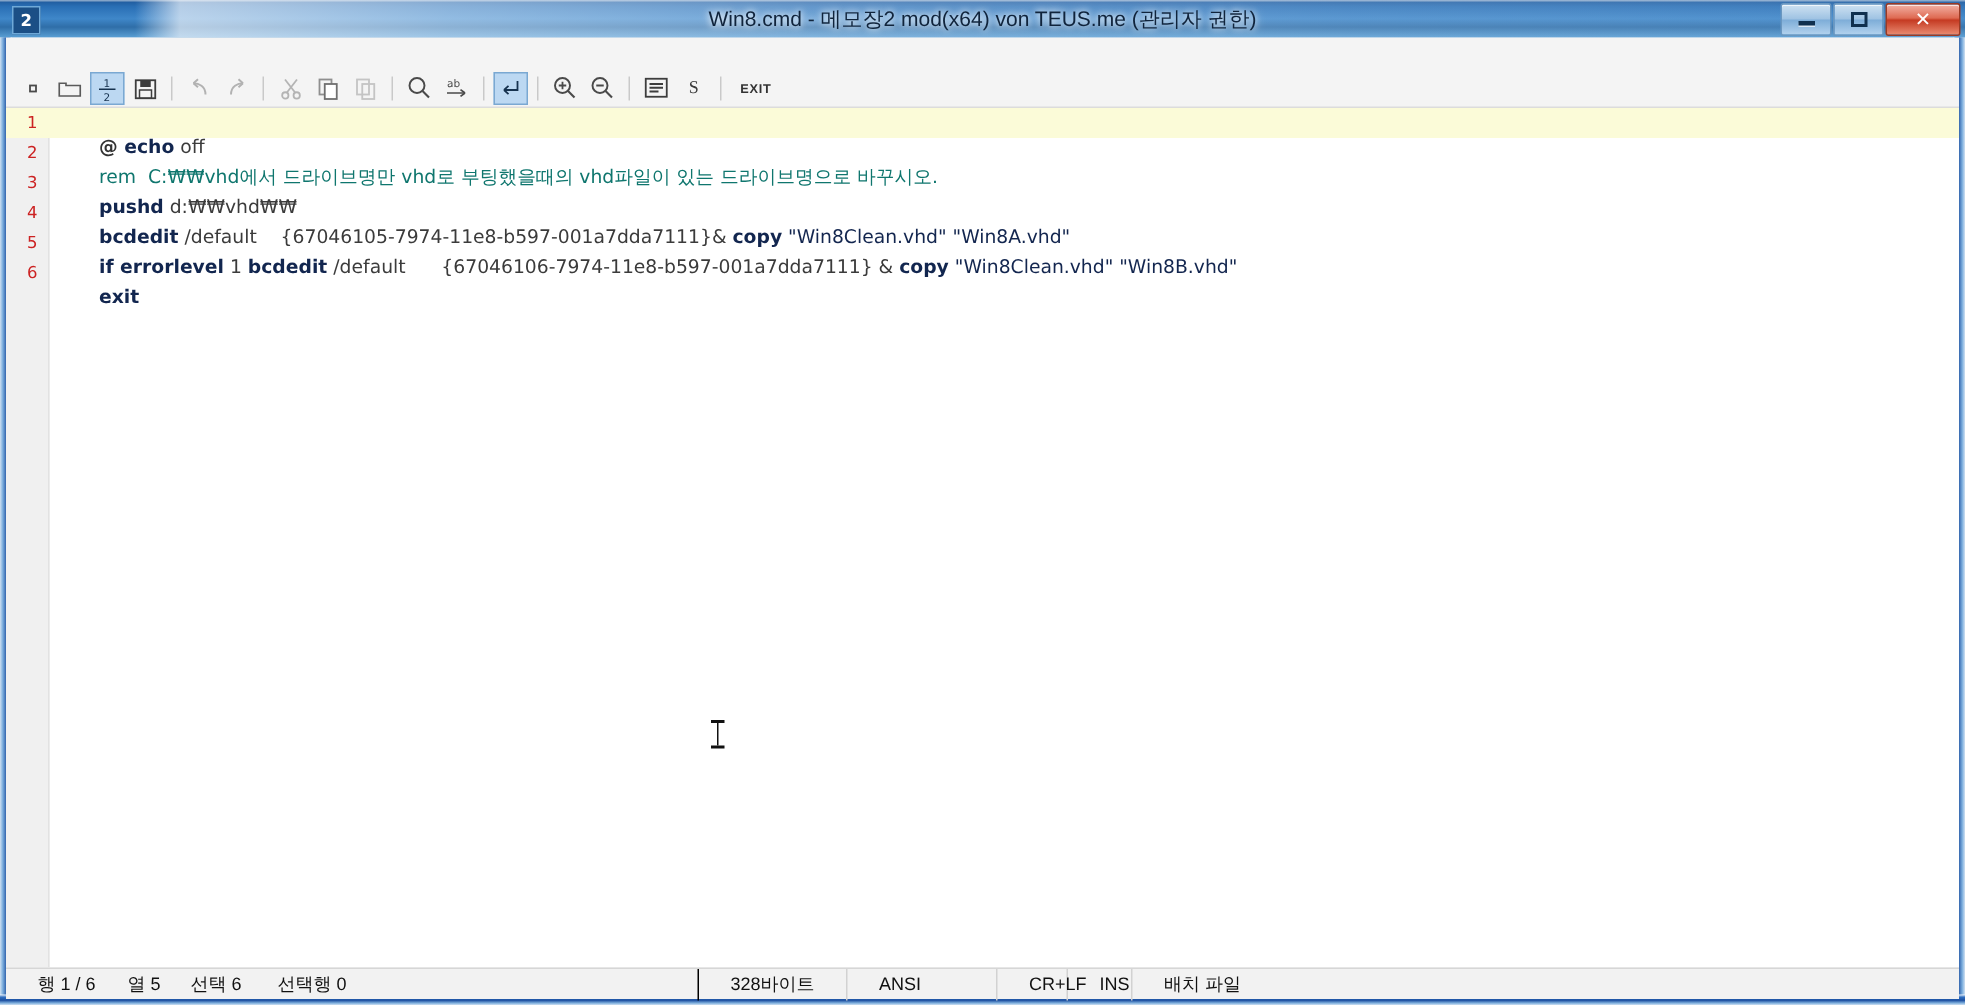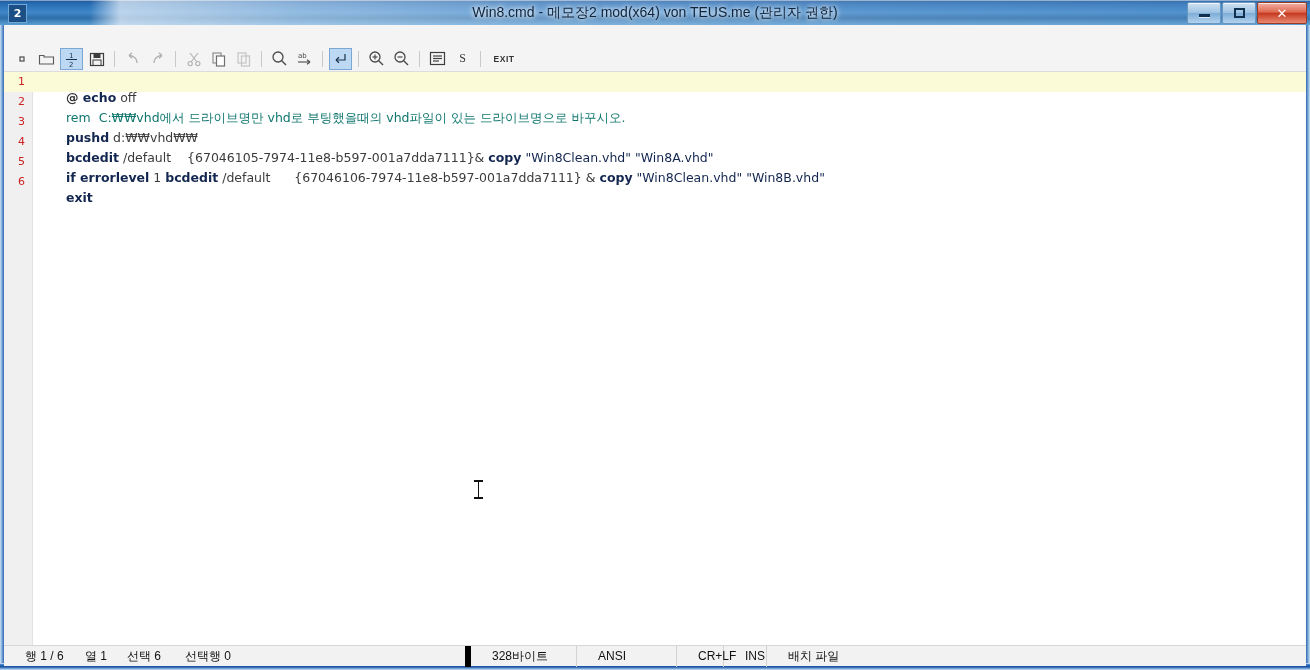--- a/index.html
+++ b/index.html
@@ -523,25 +523,25 @@
         </div>
       <div id="mouse-ibeam">
         <div class="capt"></div>
           <div class="stem"></div>
           <div class="capb"></div>
       </div>
     </div>
 
     <div id="statusbar">
       <div class="sb-cell first" style="width:60px">행 1 / 6</div>
-      <div class="sb-cell first" style="width:38px">열 1</div>
+      <div class="sb-cell first" style="width:38px">열 5</div>
       <div class="sb-cell first" style="width:58px">선택 6</div>
       <div class="sb-cell first" style="width:96px">선택행 0</div>
       <div class="sb-spacer" style="width:205px"></div>
-      <div class="sb-cell" style="width:112px;border-left:6px solid #000000">328바이트</div>
+      <div class="sb-cell" style="width:100px;border-left:1px solid #000000">328바이트</div>
       <div class="sb-cell" style="width:100px">ANSI</div>
       <div class="sb-cell" style="width:47px">CR+LF</div>
       <div class="sb-cell" style="width:36px">INS</div>
       <div class="sb-cell" style="border-right:none">배치 파일</div>
     </div>
 
   </div>
 </div>
 
 </body></html>

